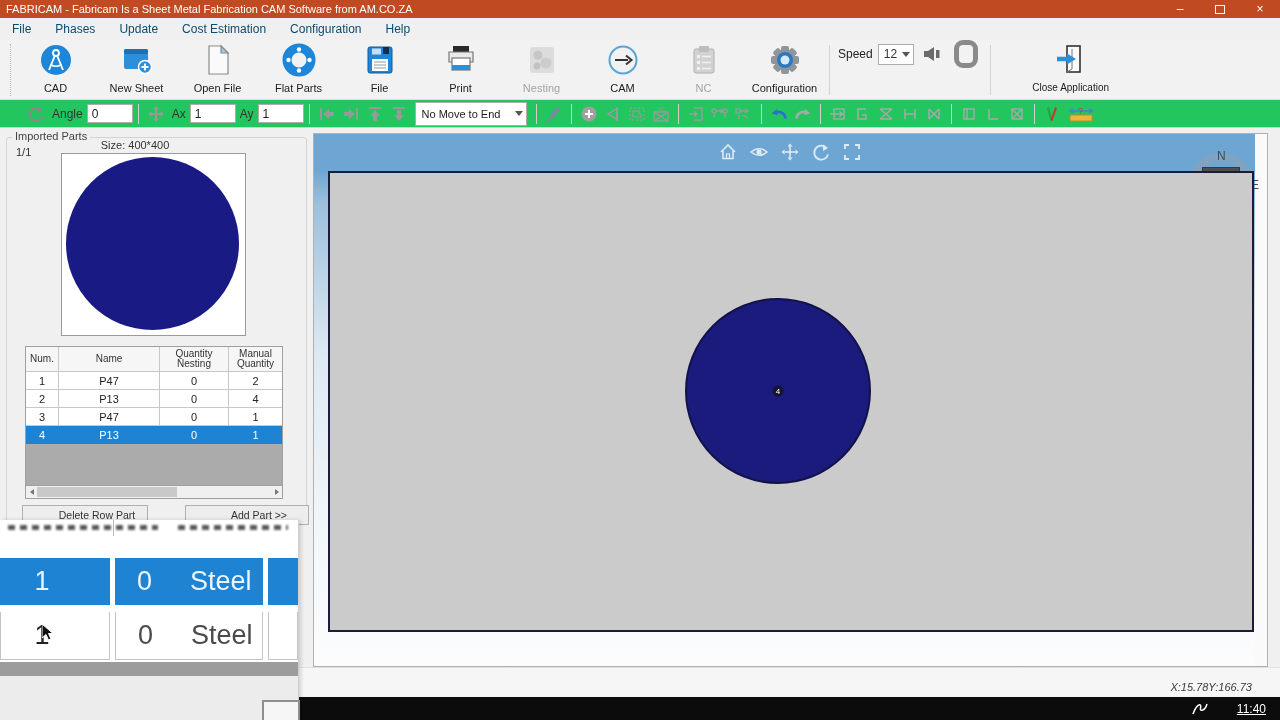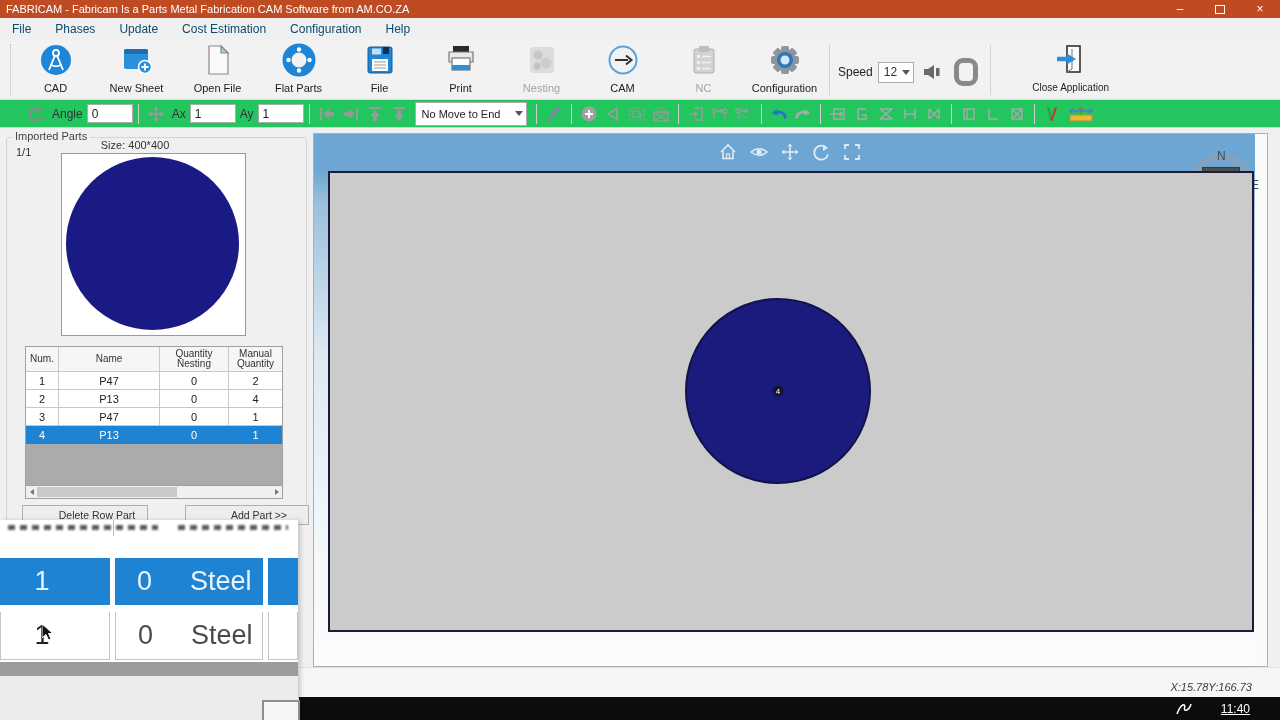--- a/index.html
+++ b/index.html
@@ -21,21 +21,21 @@
 
   
   .toolbar{position:absolute;left:0;top:40px;width:1280px;height:60px;background:#f2f2f2;
            display:flex;align-items:flex-start;padding-left:10px;box-sizing:border-box;
            border-bottom:1px solid #dcdcdc;}
   .grip{width:1px;height:52px;margin:4px 3px 0 0;border-left:1px dotted #b9b9b9;}
   .tbtn{width:81px;display:flex;flex-direction:column;align-items:center;padding-top:3px;}
   .tbtn .lbl{font-size:11px;color:#1c1c1c;margin-top:1px;white-space:nowrap;}
   .tbtn.disabled .lbl{color:#a3a3a3;}
   .tsep{width:1px;height:50px;background:#d2d2d2;margin:5px 4px 0 4px;}
-  .speedgrp{display:flex;align-items:center;margin-top:18px;text-align:center;}
+  .speedgrp{display:flex;align-items:center;text-align:center;}
   .speedgrp .slbl{font-size:12px;color:#222;margin:0 5px 0 4px;}
   .speedsel{width:36px;height:21px;border:1px solid #acacac;background:#fff;display:flex;
             align-items:center;font-size:12px;color:#333;padding-left:5px;box-sizing:border-box;}
   .caret{width:0;height:0;border-left:4px solid transparent;border-right:4px solid transparent;
          border-top:5px solid #555;margin-left:auto;margin-right:3px;}
   .ring-icon{width:14px;height:18px;border:5px solid #8a8a8a;border-radius:9px;margin-left:10px;}
   .closebtn{width:120px;display:flex;flex-direction:column;align-items:center;padding-top:3px;margin-left:16px;}
   .closebtn .lbl{font-size:10px;color:#1c1c1c;margin-top:1px;white-space:nowrap;}
 
   
@@ -99,21 +99,21 @@
   .nctop{position:absolute;left:14px;top:14px;width:38px;height:38px;background:#4e4e4e;border:1px solid #383838;
          color:#eee;font-size:9px;display:flex;align-items:center;justify-content:center;letter-spacing:.5px;box-sizing:border-box;}
   .ncl{position:absolute;font-size:12px;color:#3c4c58;}
   .ncl-n{left:29px;top:-4px;} .ncl-s{left:29px;top:68px;} .ncl-w{left:-5px;top:25px;} .ncl-e{left:63px;top:25px;}
 
   
   .statusstrip{position:absolute;left:0;top:667px;width:1280px;height:30px;background:#f6f6f6;border-top:1px solid #e0e0e0;}
   .coords{position:absolute;right:28px;top:13px;font-size:11px;color:#3a3a3a;font-style:italic;}
   .taskbar{position:absolute;left:0;top:697px;width:1280px;height:23px;background:#0c0c0c;
            display:flex;align-items:center;justify-content:flex-end;color:#fff;}
-  .tb-time{font-size:12px;margin-right:30px;text-decoration:underline;}
+  .tb-time{font-size:12px;margin-right:14px;text-decoration:underline;}
   .tb-pen{width:20px;height:16px;margin-right:26px;}
 
   
   .magnifier{position:absolute;left:0;top:520px;width:298px;height:200px;background:#fff;z-index:50;
              border-right:1px solid #cfcfcf;box-shadow:2px 0 4px rgba(0,0,0,.15);}
   .mag-headblur{position:absolute;top:5px;height:5px;border-radius:1px;
       background:repeating-linear-gradient(90deg,#3c3c3c 0 7px,transparent 7px 12px);filter:blur(.8px);opacity:.85;}
   .mhb1{left:8px;width:150px;} .mhb2{left:178px;width:110px;}
   .mag-vline{position:absolute;left:113px;top:0;width:1px;height:16px;background:#b9b9b9;}
   .mag-row{position:absolute;left:0;width:298px;height:47px;display:flex;font-size:27px;}
@@ -129,21 +129,21 @@
   .mag-grayband{position:absolute;left:0;top:142px;width:298px;height:14px;background:#9c9c9c;}
   .mag-bottom{position:absolute;left:0;top:156px;width:298px;height:44px;background:#ececec;}
   .mag-box{position:absolute;left:262px;top:24px;width:34px;height:20px;background:#f6f6f6;border:2px solid #8f8f8f;}
 </style>
 </head>
 <body>
 
 <div class="screen">
 
   <div class="titlebar">
-    <span class="title">FABRICAM - Fabricam Is a Parts Metal Fabrication CAM Software from AM.CO.ZA</span>
+    <span class="title">FABRICAM - Fabricam Is a Sheet Metal Fabrication CAM Software from AM.CO.ZA</span>
     <span class="winbtn">–</span>
     <span class="winbtn">
         <span class="maxbox"></span>
       </span>
     <span class="winbtn">×</span>
   </div>
 
   <div class="menubar">
     <span class="menu-item">File</span>
     <span class="menu-item">Phases</span>

